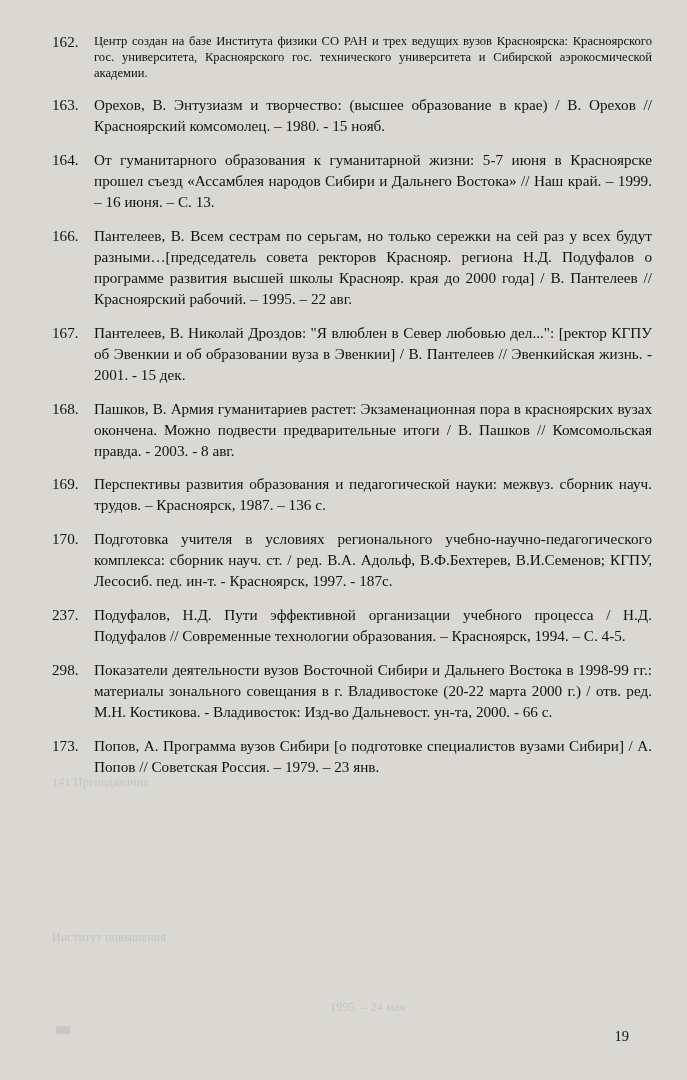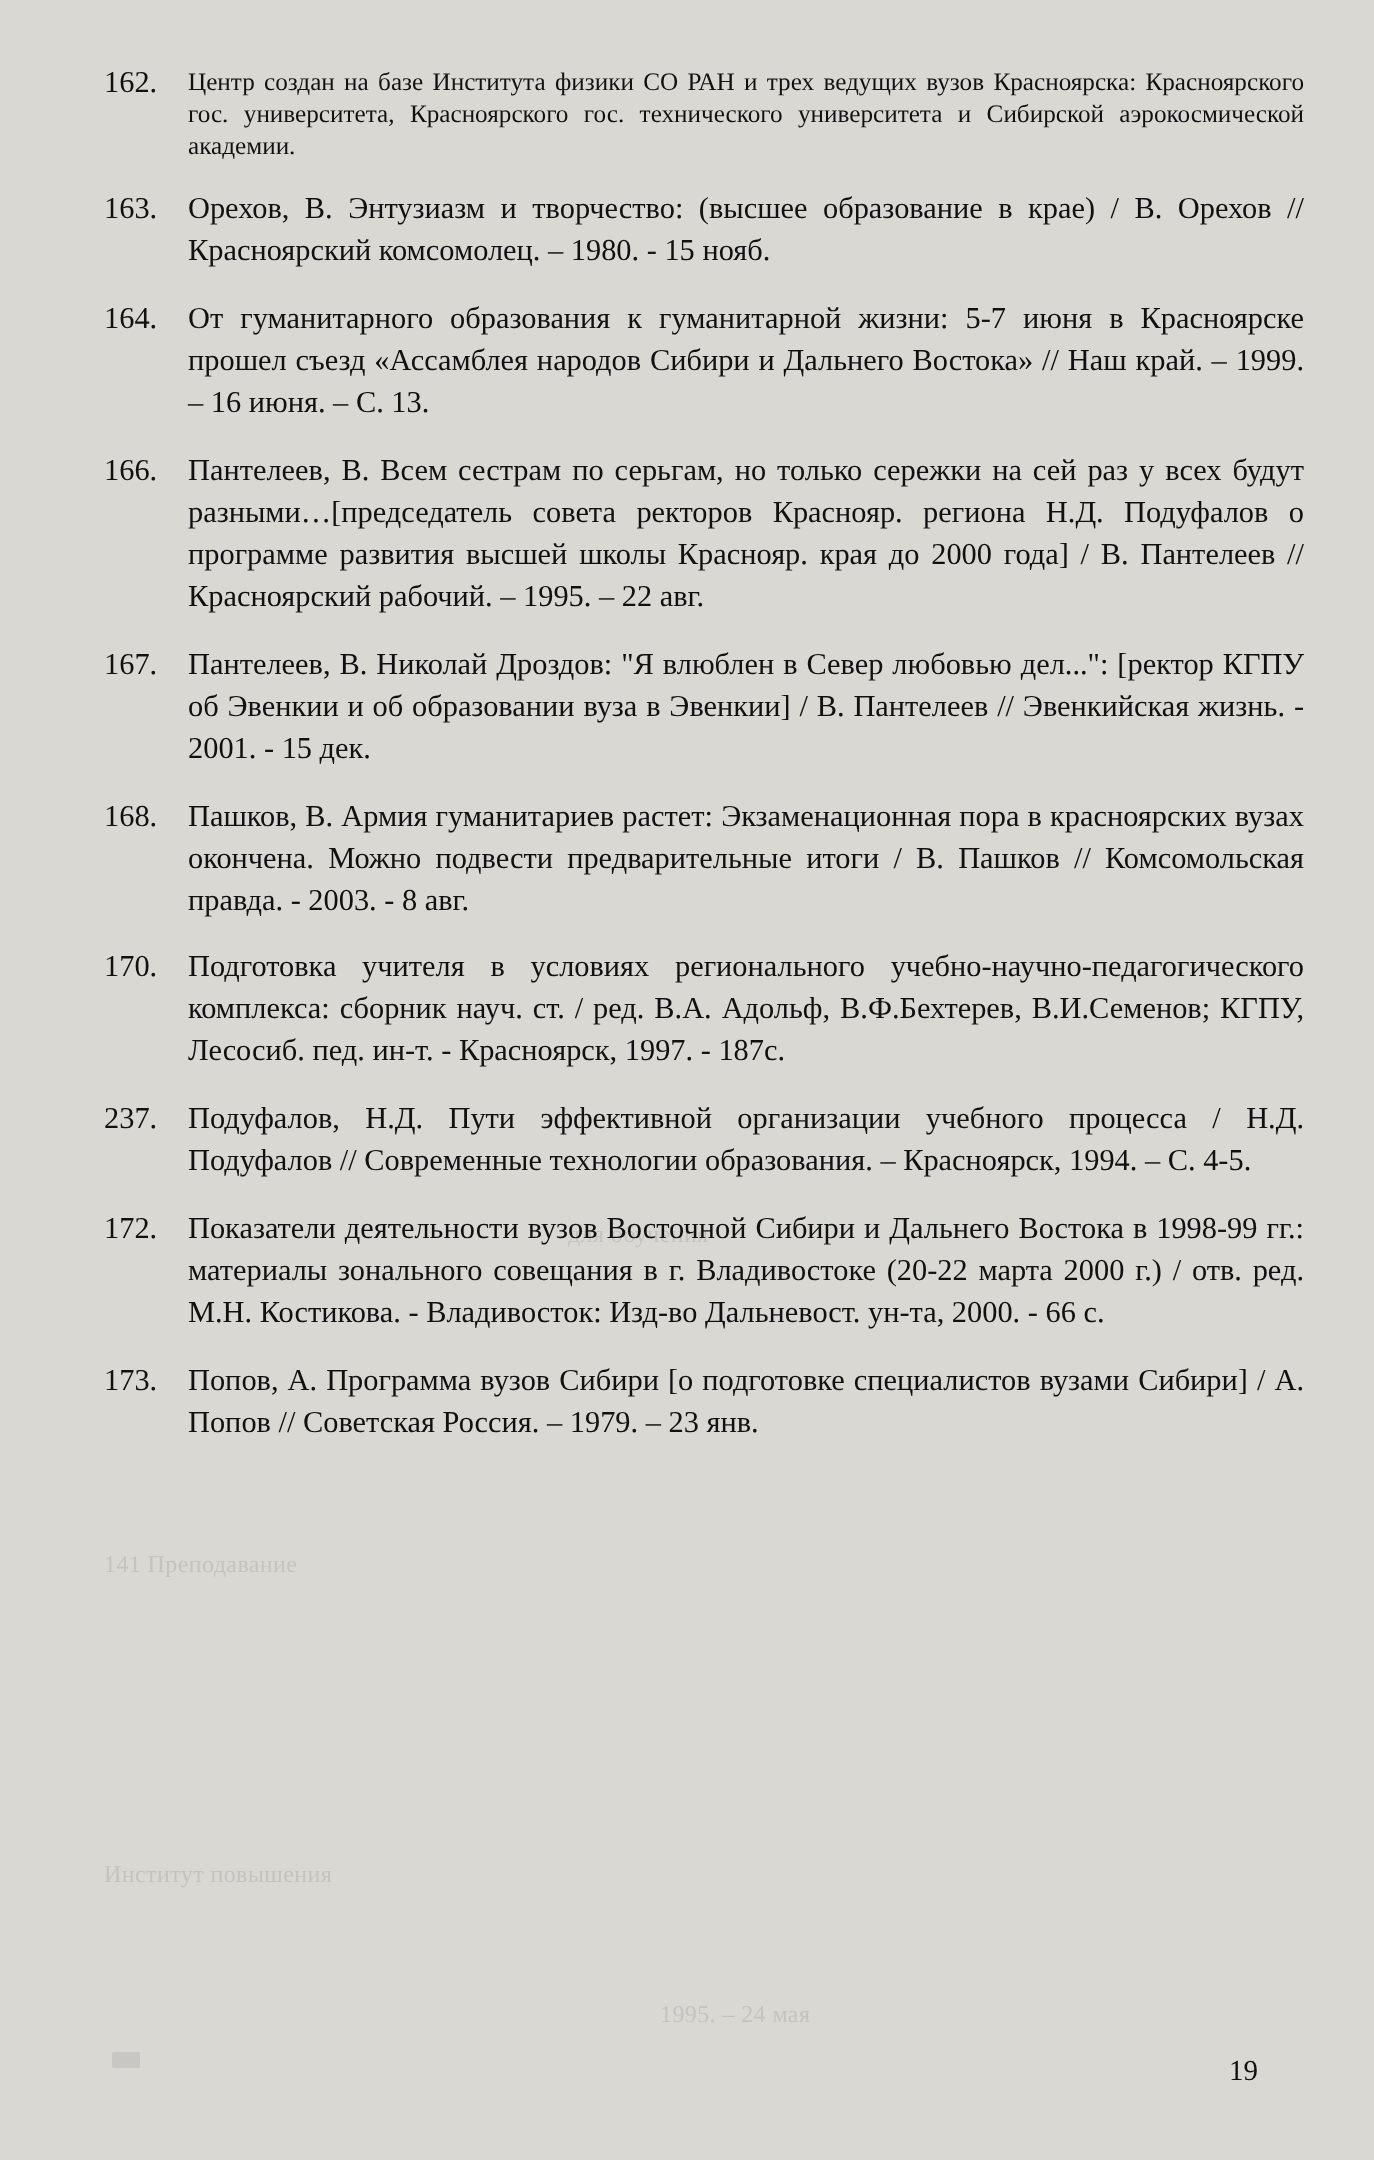--- a/index.html
+++ b/index.html
@@ -131,37 +131,43 @@
       </div>
     </div>
 
     <div class="entry">
       <div class="entry-num">168.</div>
       <div class="entry-body">
         <div class="entry-text">Пашков, В. Армия гуманитариев растет: Экзаменационная пора в красноярских вузах окончена. Можно подвести предварительные итоги / В. Пашков // Комсомольская правда. - 2003. - 8 авг.</div>
       </div>
     </div>
 
+    <div class="entry">
+      <div class="entry-num">169.</div>
+      <div class="entry-body">
+        <div class="entry-text">Перспективы развития образования и педагогической науки: межвуз. сборник науч. трудов. – Красноярск, 1987. – 136 с.</div>
+      </div>
+    </div>
 
     <div class="entry">
       <div class="entry-num">170.</div>
       <div class="entry-body">
         <div class="entry-text">Подготовка учителя в условиях регионального учебно-научно-педагогического комплекса: сборник науч. ст. / ред. В.А. Адольф, В.Ф.Бехтерев, В.И.Семенов; КГПУ, Лесосиб. пед. ин-т. - Красноярск, 1997. - 187с.</div>
       </div>
     </div>
 
     <div class="entry">
       <div class="entry-num">237.</div>
       <div class="entry-body">
         <div class="entry-text">Подуфалов, Н.Д. Пути эффективной организации учебного процесса / Н.Д. Подуфалов // Современные технологии образования. – Красноярск, 1994. – С. 4-5.</div>
       </div>
     </div>
 
     <div class="entry">
-      <div class="entry-num">172.</div>
+      <div class="entry-num">298.</div>
       <div class="entry-body">
         <div class="entry-text">Показатели деятельности вузов Восточной Сибири и Дальнего Востока в 1998-99 гг.: материалы зонального совещания в г. Владивостоке (20-22 марта 2000 г.) / отв. ред. М.Н. Костикова. - Владивосток: Изд-во Дальневост. ун-та, 2000. - 66 с.</div>
       </div>
     </div>
 
     <div class="entry">
       <div class="entry-num">173.</div>
       <div class="entry-body">
         <div class="entry-text">Попов, А. Программа вузов Сибири [о подготовке специалистов вузами Сибири] / А. Попов // Советская Россия. – 1979. – 23 янв.</div>
       </div>

